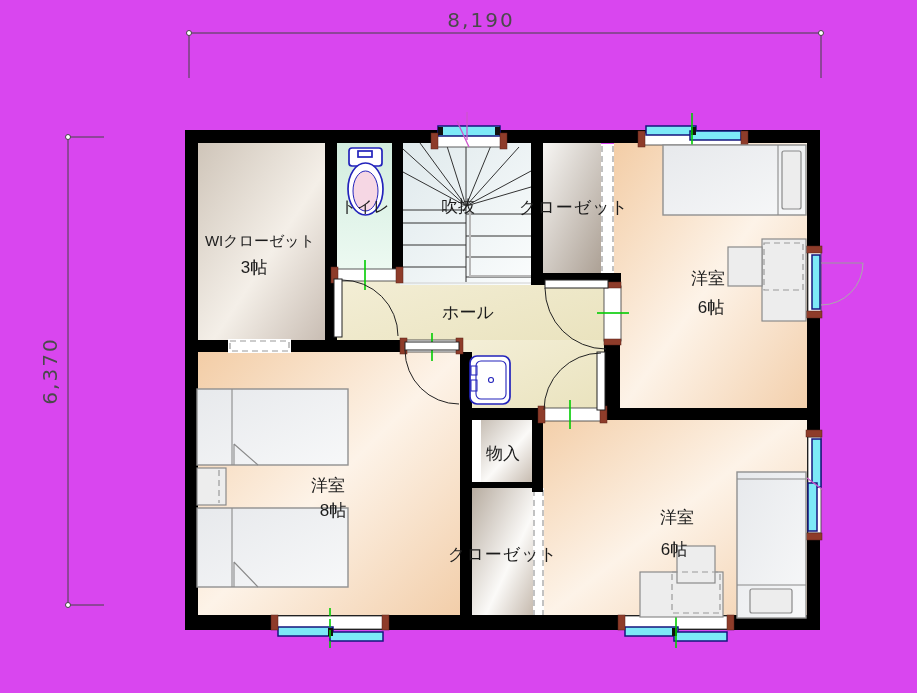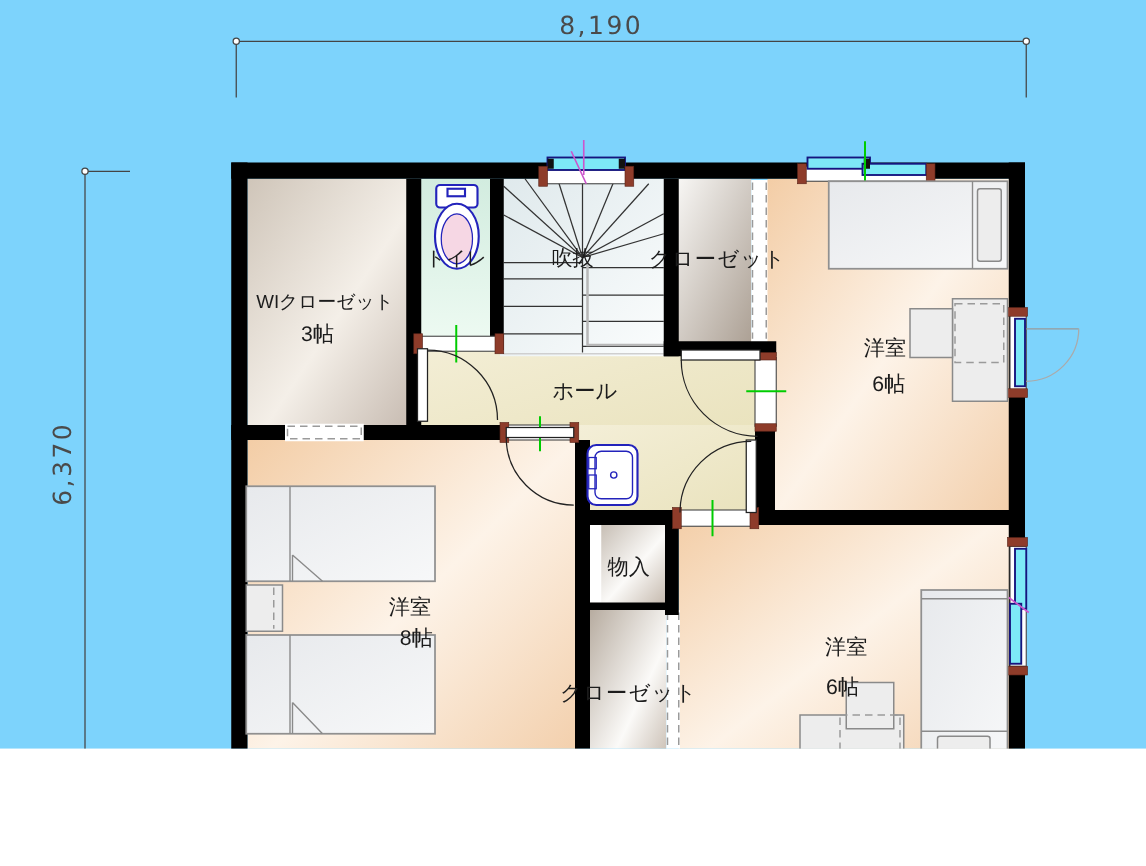--- a/index.html
+++ b/index.html
@@ -1,16 +1,16 @@
 <!DOCTYPE html>
 <html><head>
 <meta charset="utf-8">
 <style>
   html,body{margin:0;padding:0;background:#ffffff;}
-  .canvas{position:relative;width:917px;height:599px;background:#7dd3fc;overflow:hidden;
+  .canvas{position:relative;width:917px;height:693px;background:#d946ef;overflow:hidden;
           font-family:"Liberation Sans",sans-serif;text-align:right;}
   svg{display:block}
   .wall{fill:#000000;}
   .lbl{font-family:"Liberation Sans",sans-serif;fill:#1c1c1c;}
   .dim{font-family:"DejaVu Sans",sans-serif;fill:#4a4a4a;font-size:20px;letter-spacing:2px;}
   .dimline{stroke:#444;stroke-width:1;fill:none;}
   .dimdot{fill:#fff;stroke:#444;stroke-width:1;}
   .furn{fill:url(#gFurn);stroke:#909090;stroke-width:1.4;}
   .furn2{fill:#ededed;stroke:#8a8a8a;stroke-width:1.2;}
   .fline{stroke:#8a8a8a;stroke-width:1.1;fill:none;}

